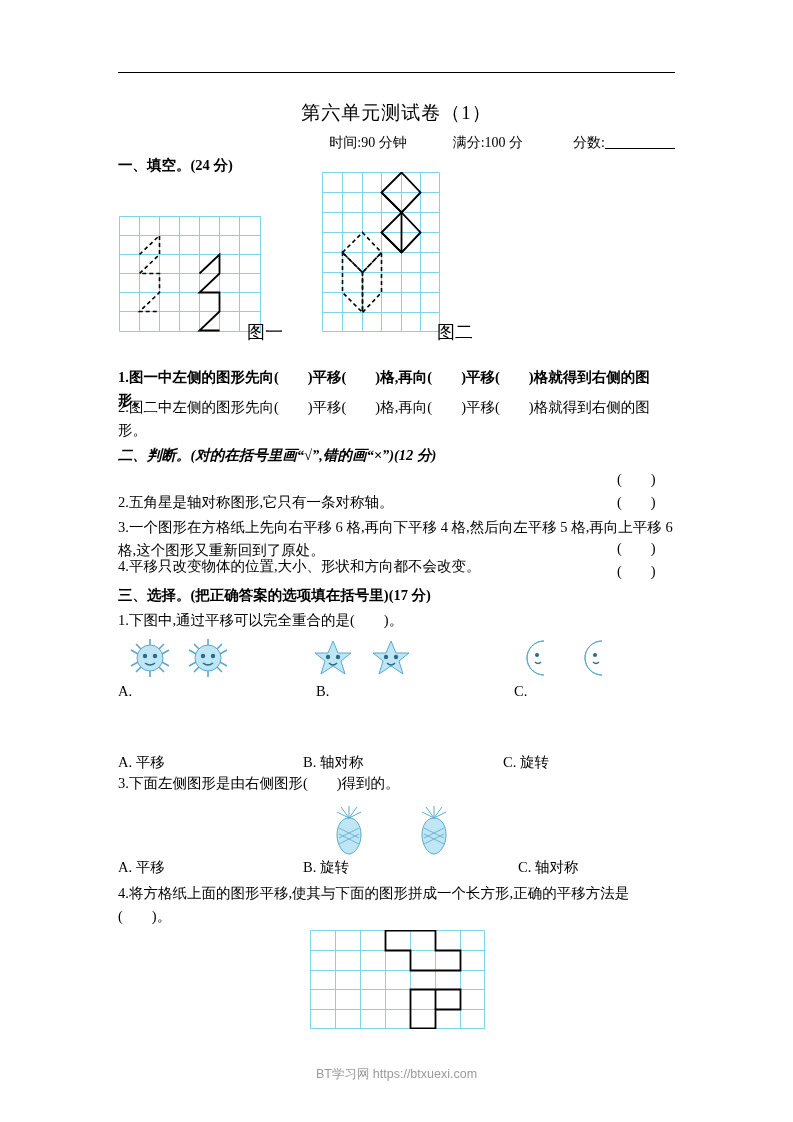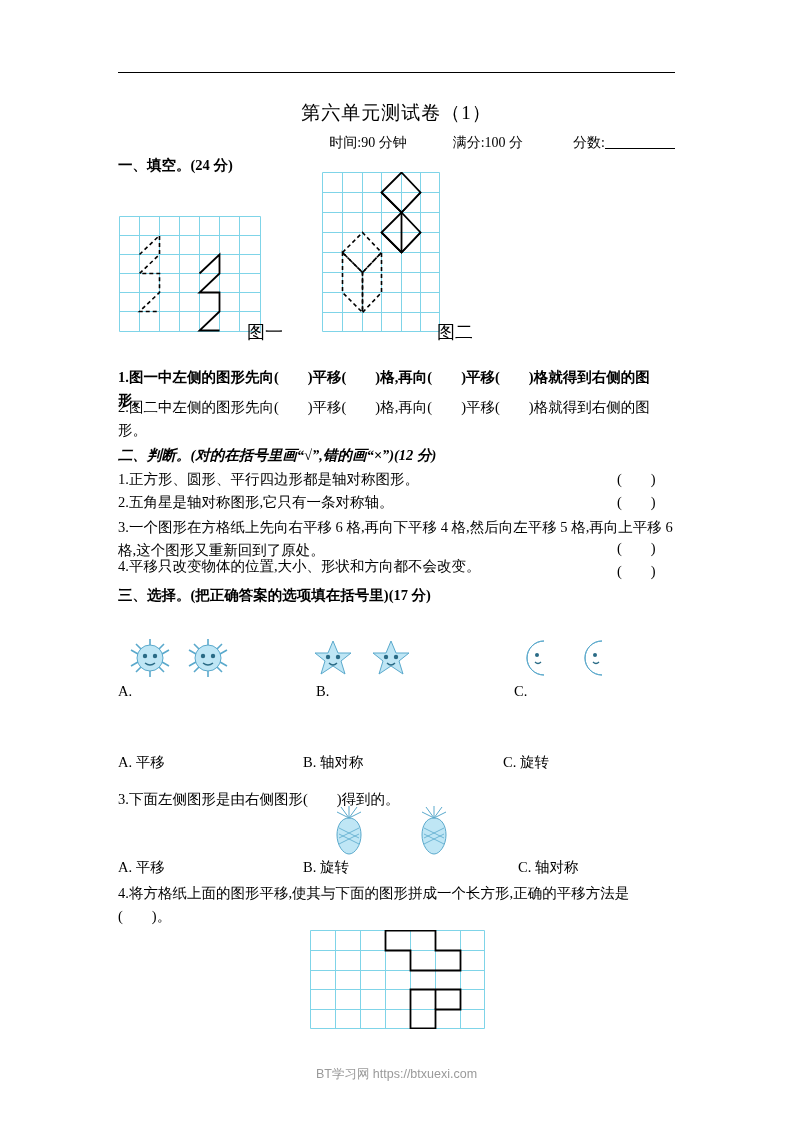--- a/index.html
+++ b/index.html
@@ -173,40 +173,38 @@
       </g>
     </svg>
   </div>
   <div class="cap" style="left:437px; top:320px;">图二</div>
 
   <div class="line w" style="top:366px;font-weight:bold;">1.图一中左侧的图形先向(　　)平移(　　)格,再向(　　)平移(　　)格就得到右侧的图形。</div>
   <div class="line w" style="top:396px;">2.图二中左侧的图形先向(　　)平移(　　)格,再向(　　)平移(　　)格就得到右侧的图形。</div>
 
   <div class="sec-head" style="top:446px;font-style:italic;">二、判断。(对的在括号里画“√”,错的画“×”)(12 分)</div>
 
-  <div class="line" style="top:470px;">
-    <span>1.正方形、圆形、平行四边形都是轴对称图形。</span>
-  </div>
   <div class="line" style="left:617px; top:470px;">(　　)</div>
 
   <div class="line" style="top:493px;">
     <span>2.五角星是轴对称图形,它只有一条对称轴。</span>
   </div>
   <div class="line" style="left:617px; top:493px;">(　　)</div>
 
   <div class="line w" style="top:516px;">3.一个图形在方格纸上先向右平移 6 格,再向下平移 4 格,然后向左平移 5 格,再向上平移 6 格,这个图形又重新回到了原处。</div>
   <div class="line" style="left:617px; top:539px;">(　　)</div>
 
   <div class="line" style="top:557px;">
     <span>4.平移只改变物体的位置,大小、形状和方向都不会改变。</span>
   </div>
   <div class="line" style="left:617px; top:562px;">(　　)</div>
 
   <div class="sec-head" style="top:586px;">三、选择。(把正确答案的选项填在括号里)(17 分)</div>
 
+  <div class="line" style="top:611px;">1.下图中,通过平移可以完全重合的是(　　)。</div>
 
   <div class="figrow" style="left:118px; top:634px; width:557px; height:48px;">
     <svg width="557" height="48" viewBox="0 0 557 48">
 
       <g fill="#bfe6f5" stroke="#5aa9cc" stroke-width="1">
         <g transform="translate(32,24)">
           <circle cx="0" cy="0" r="13"></circle>
           <g stroke="#5aa9cc" stroke-width="1.6" fill="none">
             <path d="M-19 -8 L-12 -4 M-19 8 L-12 4 M19 -8 L12 -4 M19 8 L12 4 M0 -19 L0 -13 M0 19 L0 13 M-14 -14 L-9 -9 M14 -14 L9 -9 M-14 14 L-9 9 M14 14 L9 9"></path>
           </g>
@@ -257,21 +255,21 @@
     <span style="left:396px;">C.</span>
   </div>
 
 
   <div class="optrow" style="top:753px; height:20px;">
     <span style="left:0px;">A. 平移</span>
     <span style="left:185px;">B. 轴对称</span>
     <span style="left:385px;">C. 旋转</span>
   </div>
 
-  <div class="line" style="top:790px;">3.下面左侧图形是由右侧图形(　　)得到的。</div>
+  <div class="line" style="top:774px;">3.下面左侧图形是由右侧图形(　　)得到的。</div>
 
   <div class="figrow" style="left:118px; top:800px; width:557px; height:56px;">
     <svg width="557" height="56" viewBox="0 0 557 56">
       <g transform="translate(215,6)">
         <g fill="#bfe6f5" stroke="#5aa9cc" stroke-width="1">
           <path d="M16 12 C8 12 4 20 4 29 C4 39 10 48 16 48 C22 48 28 39 28 29 C28 20 24 12 16 12 Z"></path>
           <path d="M16 12 L8 1 M16 12 L16 0 M16 12 L24 1 M16 12 L4 6 M16 12 L28 6"></path>
         </g>
         <g stroke="#5aa9cc" stroke-width="0.8" fill="none">
           <path d="M6 22 L26 32 M6 32 L26 22 M6 28 L26 38 M6 38 L26 28"></path>

